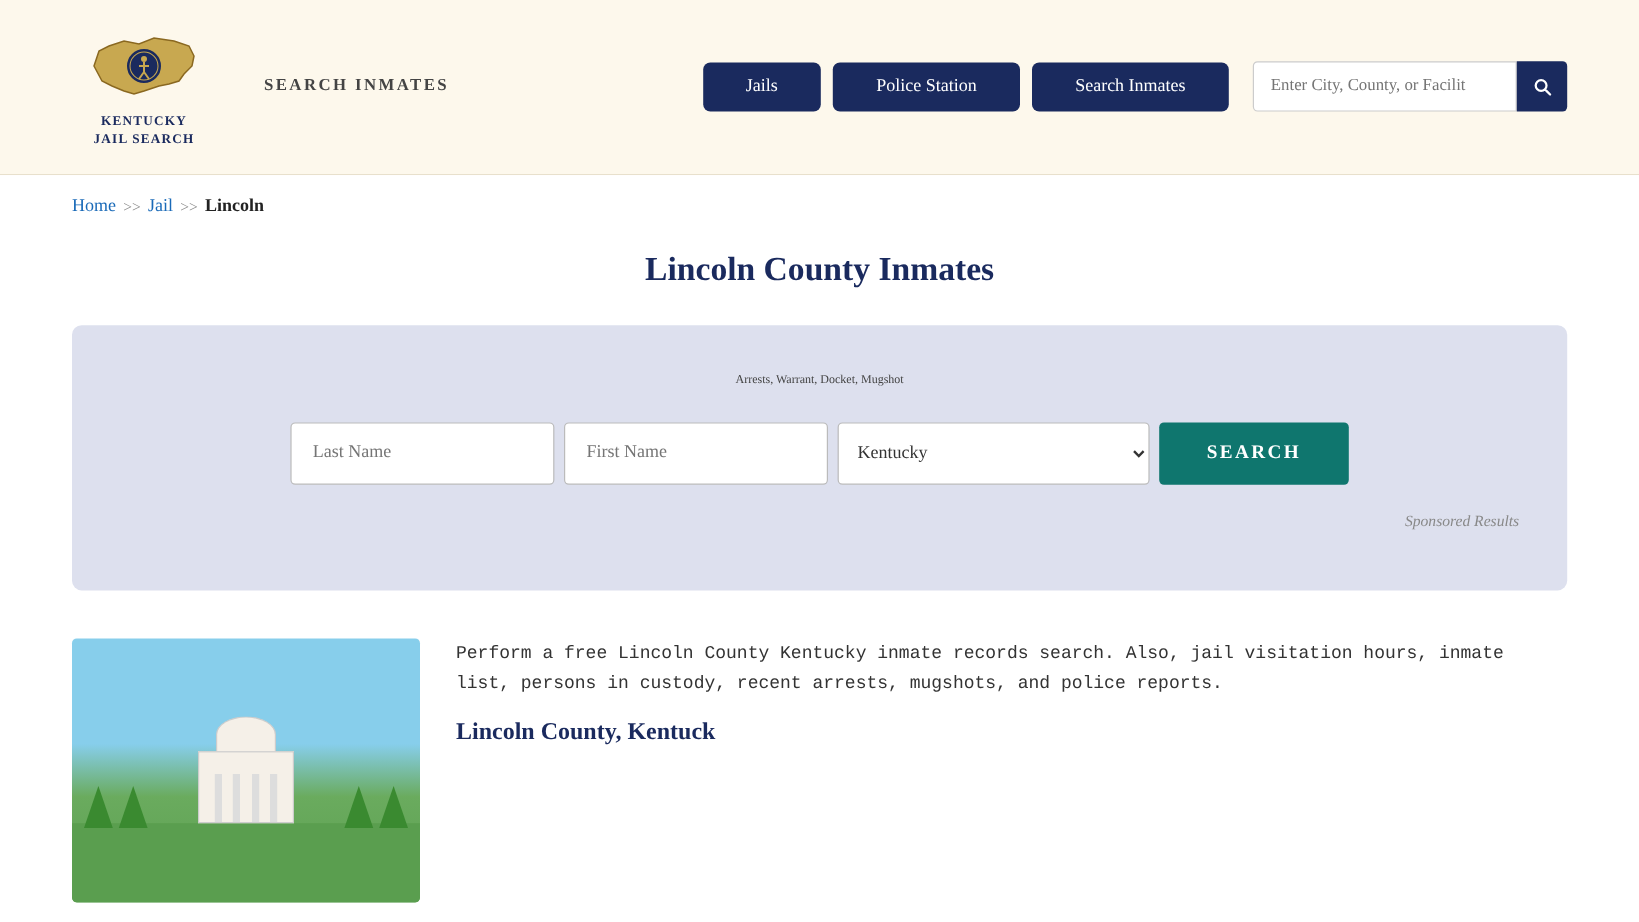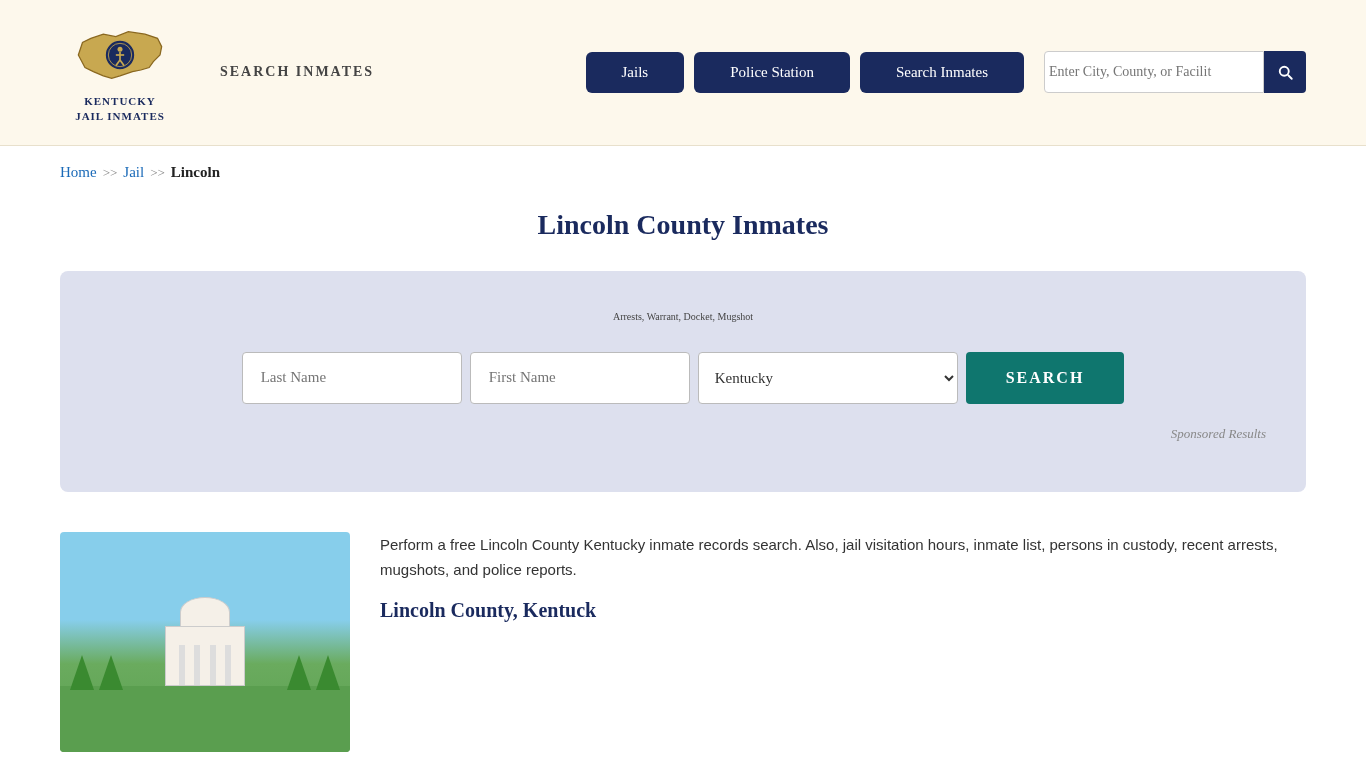--- a/index.html
+++ b/index.html
@@ -64,21 +64,21 @@
       font-weight: normal;
     }
     .search-bar-container {
       display: flex;
       align-items: center;
       margin-left: 10px;
     }
     .header-search-input {
       border: 1px solid #ccc;
       border-radius: 4px 0 0 4px;
-      padding: 10px 4px;
+      padding: 10px 14px;
       font-size: 14px;
       font-family: Georgia, serif;
       width: 220px;
       height: 42px;
       outline: none;
       color: #999;
     }
     .header-search-btn {
       background: #1a2a5e;
       border: none;
@@ -285,21 +285,21 @@
       background: #5a9e4f;
     }
 
     .content-text {
       flex: 1;
     }
     .content-text p {
       font-size: 15px;
       line-height: 1.7;
       color: #333;
-      font-family: Liberation Sans, sans-serif;
+      font-family: Liberation Mono, monospace;
       margin-bottom: 16px;
     }
     .content-subheading {
       font-size: 20px;
       font-weight: bold;
       color: #1a2a5e;
       font-family: Georgia, serif;
       margin-top: 8px;
     }
   </style>
@@ -317,21 +317,21 @@
       <circle cx="60" cy="40" r="14" fill="#1a2a5e" stroke="#c8a850" stroke-width="1"></circle>
 
       <circle cx="60" cy="33" r="3" fill="#c8a850"></circle>
       <line x1="60" y1="36" x2="60" y2="46" stroke="#c8a850" stroke-width="2"></line>
       <line x1="55" y1="40" x2="65" y2="40" stroke="#c8a850" stroke-width="2"></line>
       <line x1="60" y1="46" x2="55" y2="53" stroke="#c8a850" stroke-width="2"></line>
       <line x1="60" y1="46" x2="65" y2="53" stroke="#c8a850" stroke-width="2"></line>
     </svg>
     <div class="logo-text">
       <span>KENTUCKY</span><br>
-      <span>JAIL INMATES</span>
+      <span>JAIL SEARCH</span>
     </div>
   </div>
 
   <div class="search-inmates-label">SEARCH INMATES</div>
 
   <nav class="nav-buttons">
     <button class="nav-btn">Jails</button>
     <button class="nav-btn">Police Station</button>
     <button class="nav-btn">Search Inmates</button>
 

